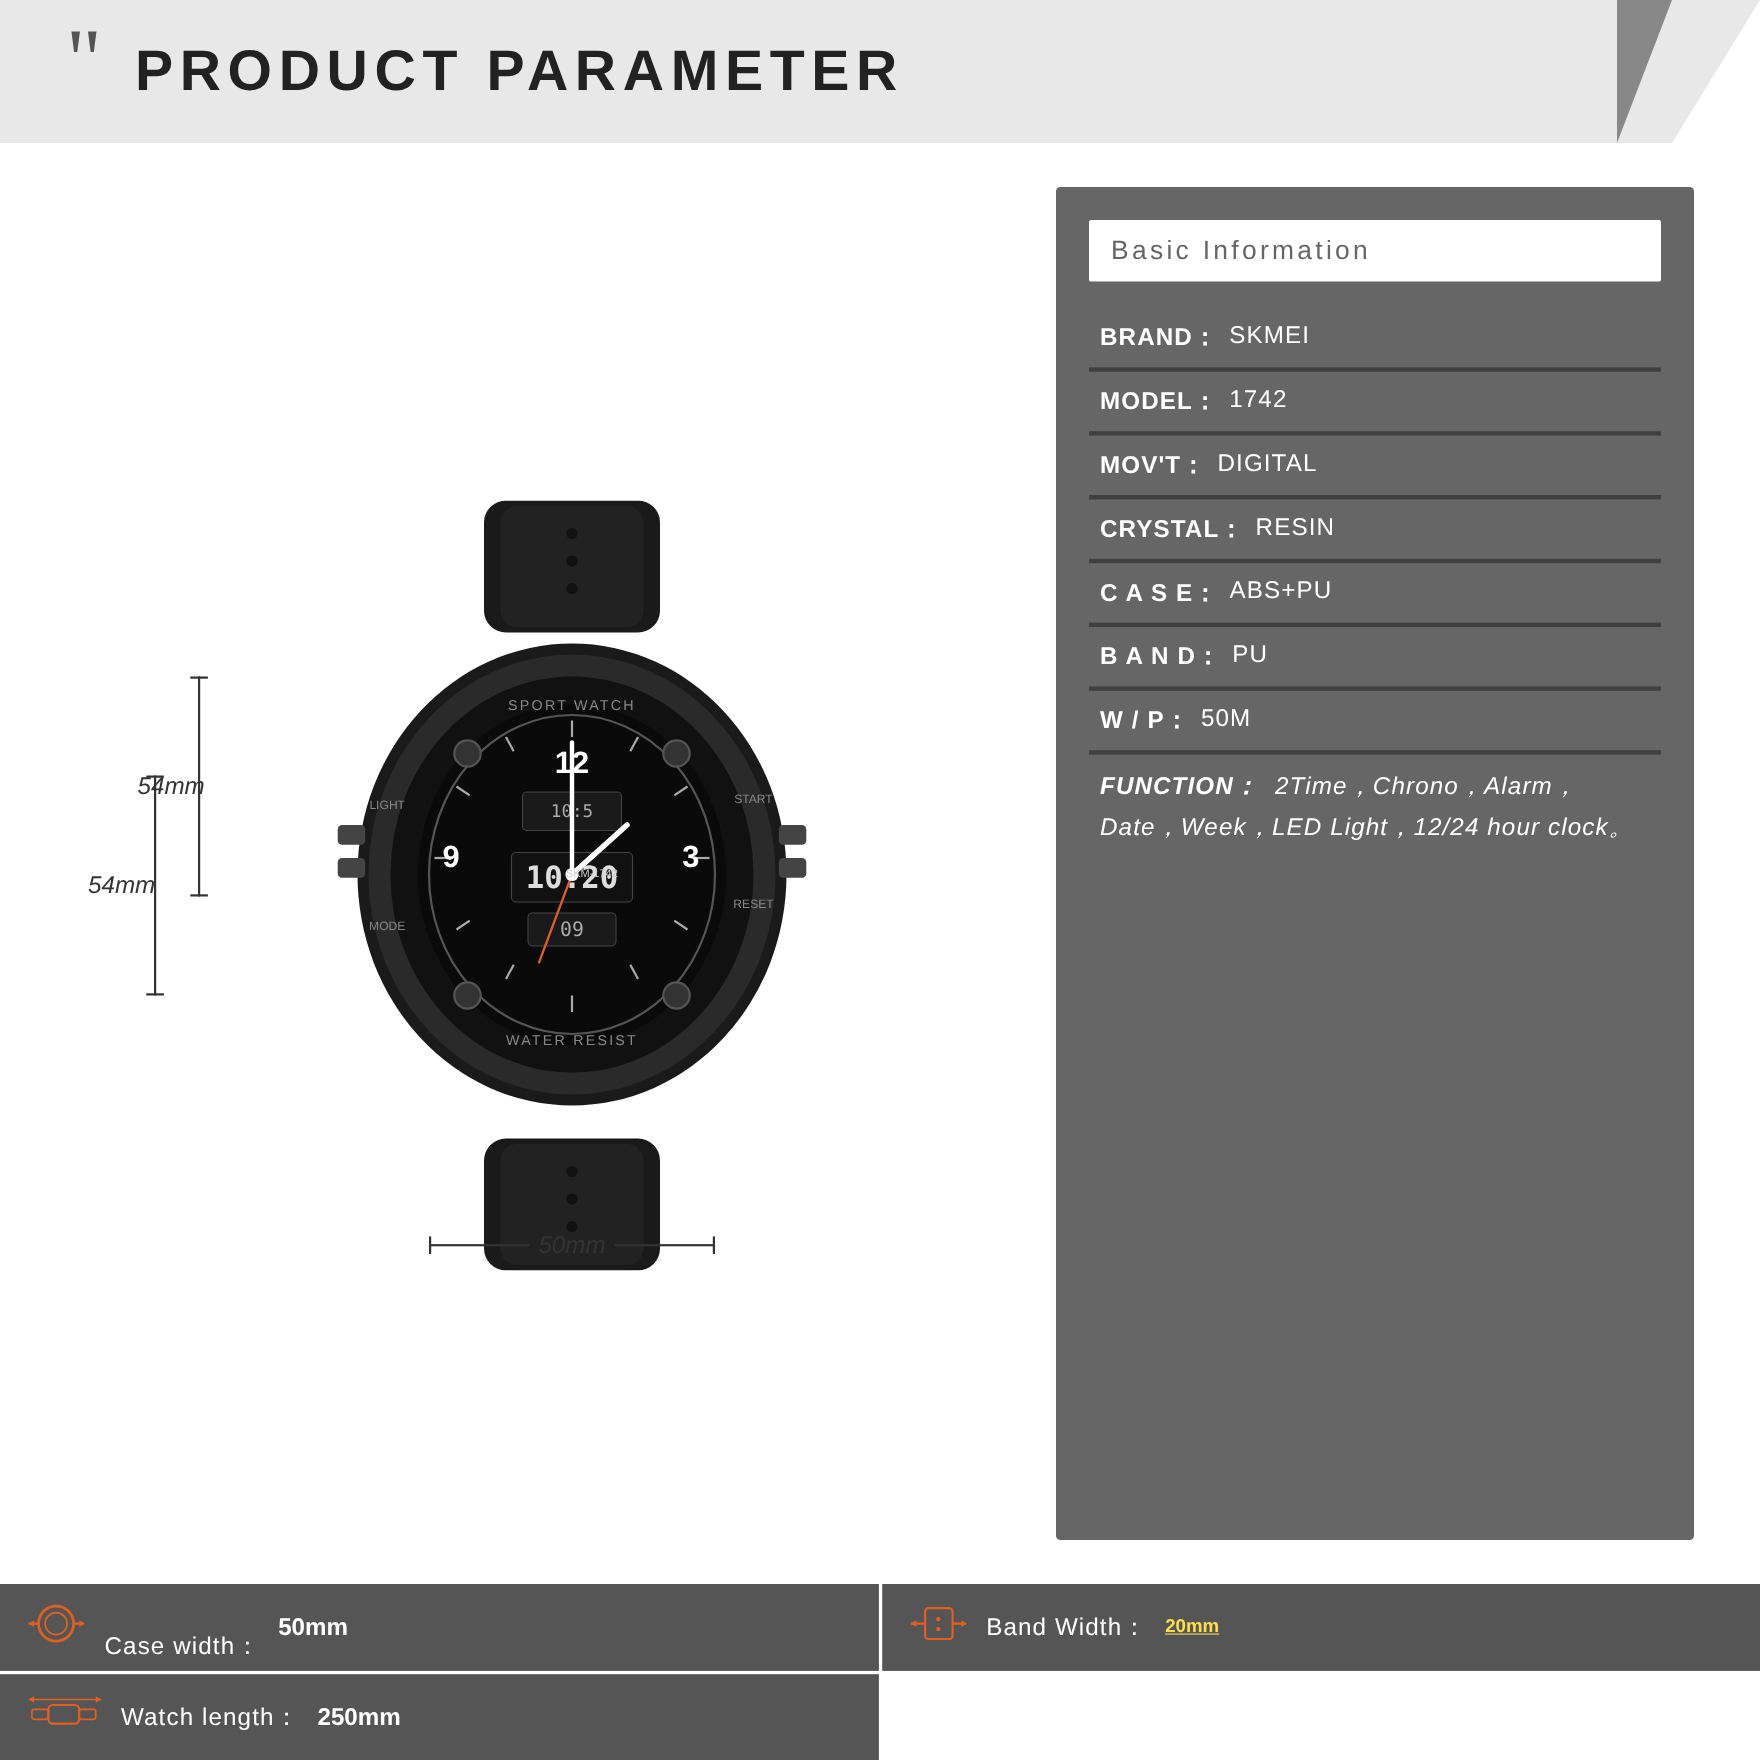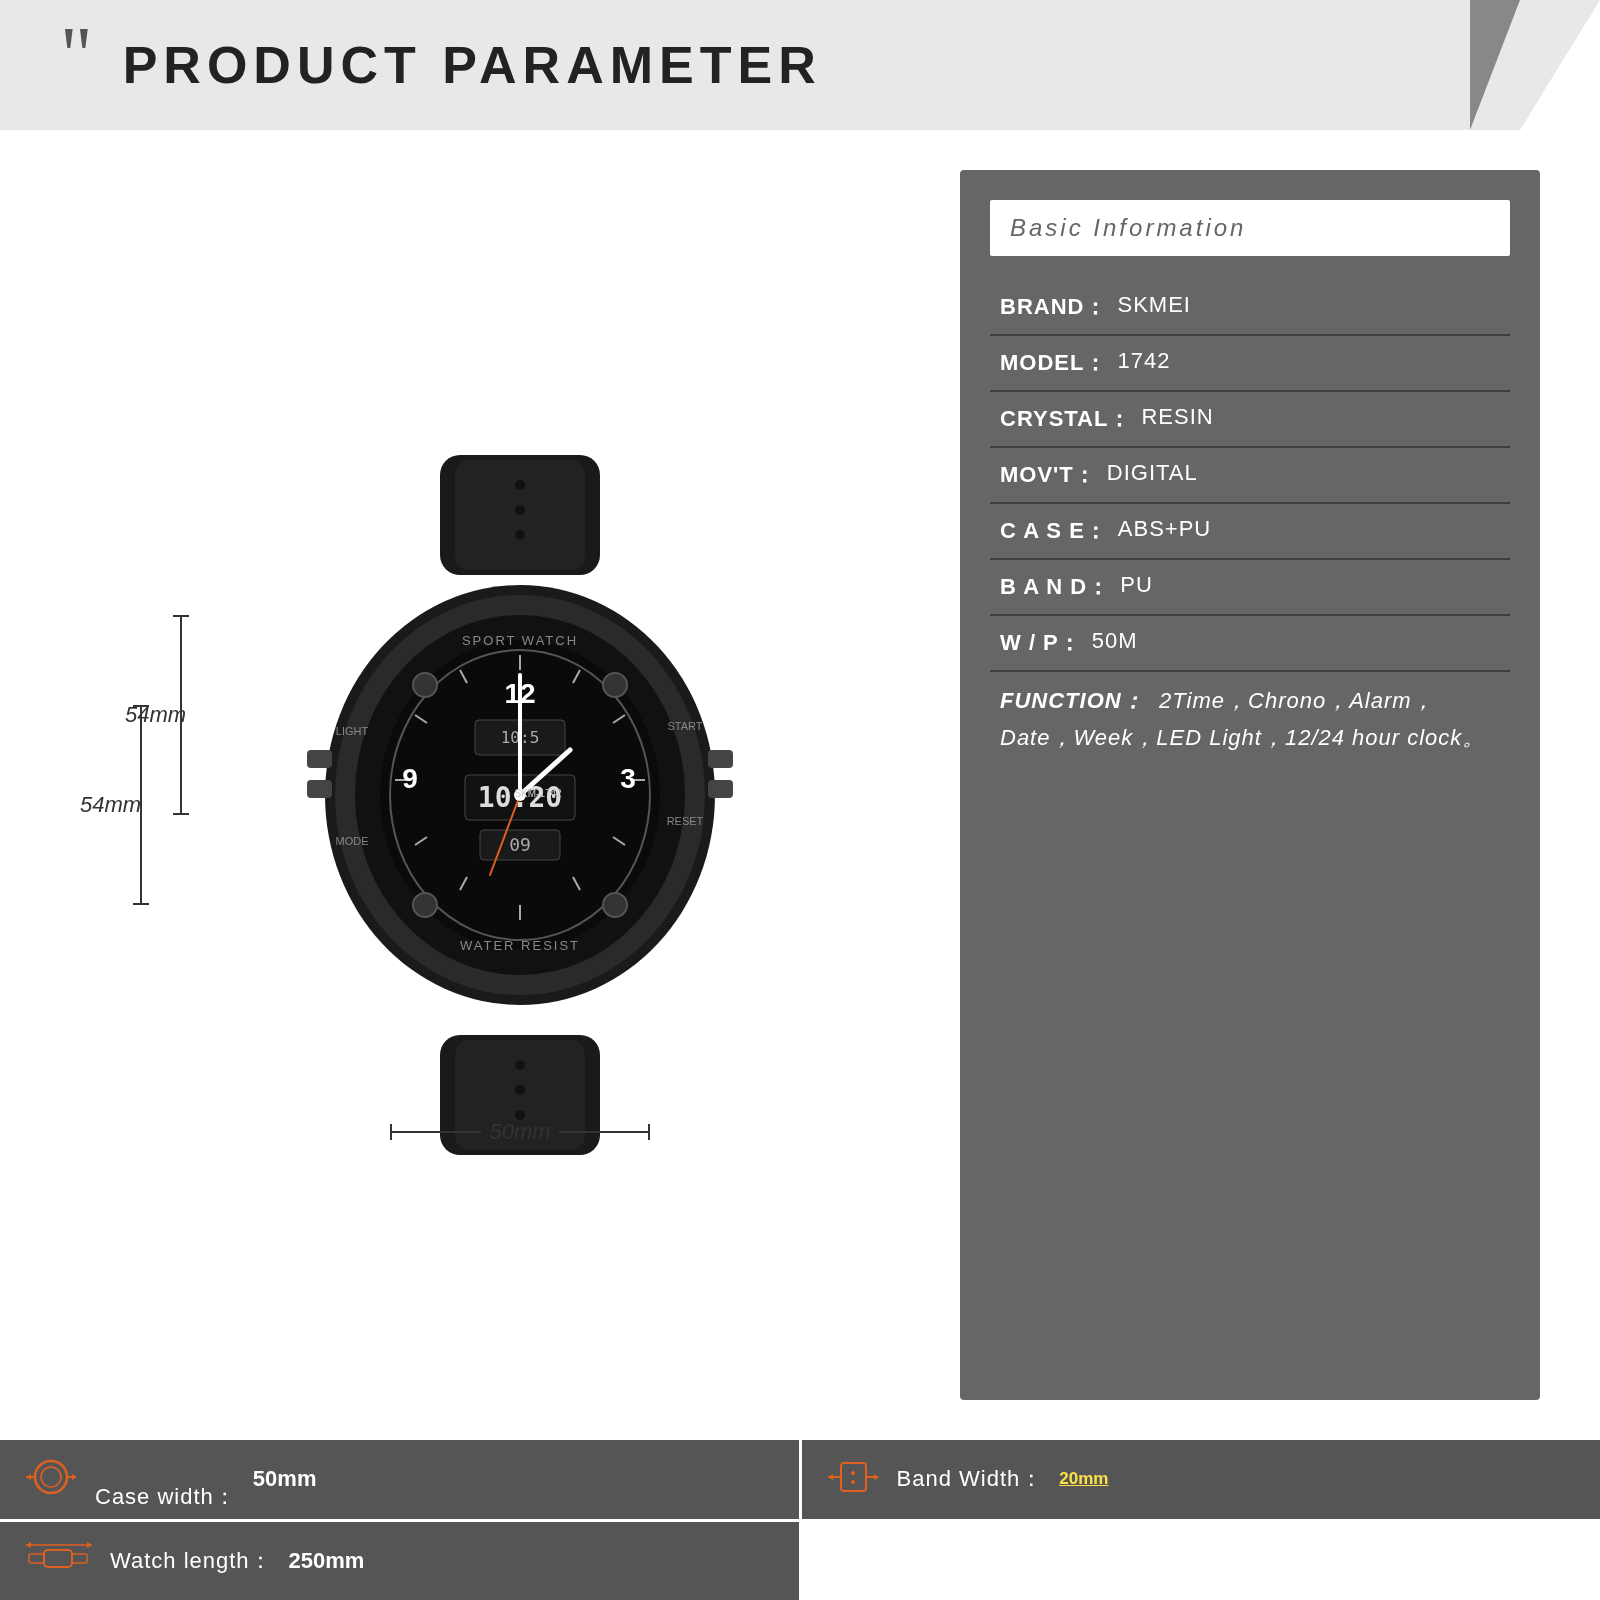--- a/index.html
+++ b/index.html
@@ -83,31 +83,30 @@
       display: flex;
       flex-direction: column;
       gap: 0;
     }
 
     .info-title-box {
       background: #ffffff;
       padding: 14px 20px;
       margin-bottom: 24px;
       border-radius: 2px;
-      font-style: italic;
     }
     .info-title-text {
       font-size: 24px;
       color: #666;
       letter-spacing: 3px;
     }
 
     .info-row {
       padding: 12px 10px;
-      border-bottom: 2px solid #404040;
+      border-bottom: 4px solid #404040;
       display: flex;
       flex-wrap: wrap;
     }
     .info-row:last-child {
       border-bottom: none;
     }
     .info-key {
       font-size: 22px;
       font-weight: 900;
       color: #ffffff;
@@ -284,26 +283,26 @@
 
     <div class="info-row">
       <span class="info-key">BRAND：</span>
       <span class="info-val">SKMEI</span>
     </div>
     <div class="info-row">
       <span class="info-key">MODEL：</span>
       <span class="info-val">1742</span>
     </div>
     <div class="info-row">
+      <span class="info-key">MOV'T：</span>
+      <span class="info-val">DIGITAL</span>
+    </div>
+    <div class="info-row">
       <span class="info-key">CRYSTAL：</span>
       <span class="info-val">RESIN</span>
-    </div>
-    <div class="info-row">
-      <span class="info-key">MOV'T：</span>
-      <span class="info-val">DIGITAL</span>
     </div>
     <div class="info-row">
       <span class="info-key">C A S E：</span>
       <span class="info-val">ABS+PU</span>
     </div>
     <div class="info-row">
       <span class="info-key">B A N D：</span>
       <span class="info-val">PU</span>
     </div>
     <div class="info-row">

